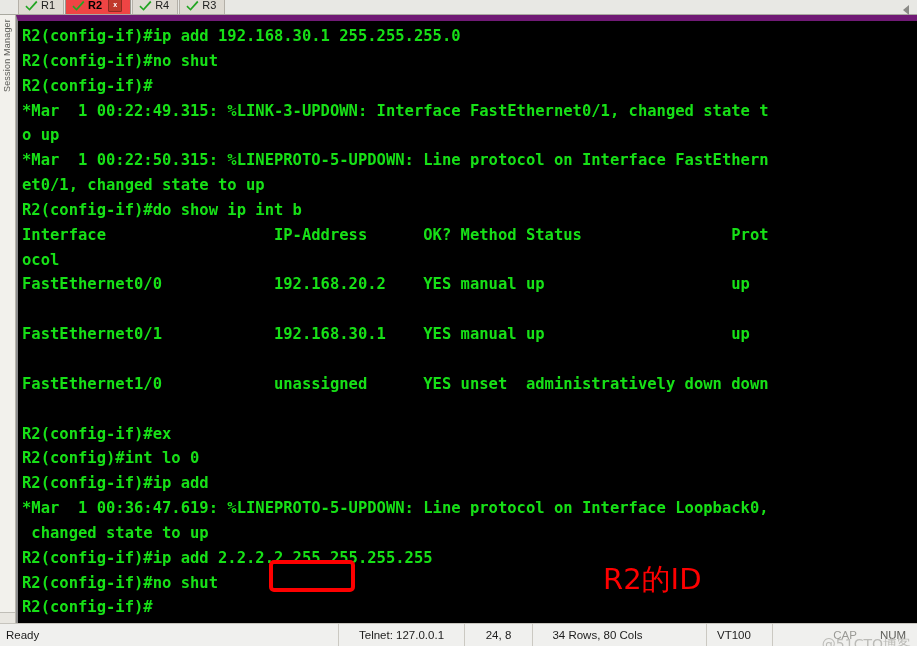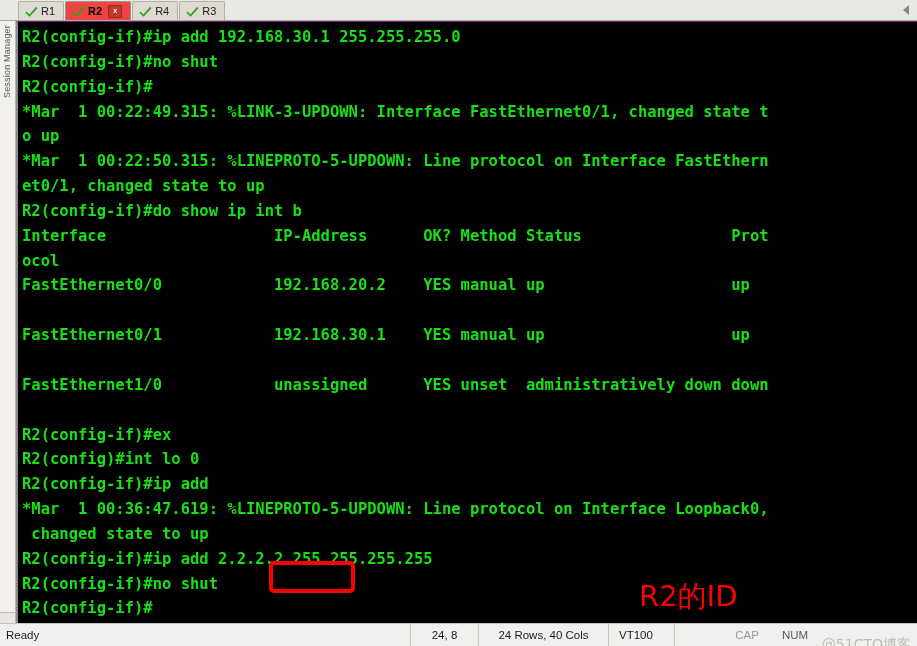--- a/index.html
+++ b/index.html
@@ -20,21 +20,21 @@
     width: 917px;
     height: 646px;
     background: #f0f0f0;
     display: flex;
     flex-direction: column;
   }
 
   
   .tabbar {
     position: relative;
-    height: 21px;
+    height: 15px;
     background: #e8e8e4;
     border-bottom: 1px solid #a9a9a0;
     display: flex;
     align-items: flex-end;
     padding-left: 18px;
     box-sizing: border-box;
     flex: 0 0 auto;
   }
   .tab {
     height: 19px;
@@ -127,21 +127,21 @@
     line-height: 15px;
     letter-spacing: 0.2px;
   }
 
   
   .term-wrap {
     flex: 1 1 auto;
     position: relative;
     background: #fde047;
     border-left: 2px solid #8c8c8c;
-    border-top: 1px solid #701a75;
+    border-top: 6px solid #701a75;
     overflow: hidden;
   }
   .term {
     position: absolute;
     inset: 0;
     background: #000000;
     padding: 3px 0 0 4px;
     box-sizing: border-box;
     font-family: "DejaVu Sans Mono", "Liberation Mono", monospace;
     font-size: 15.5px;
@@ -162,27 +162,26 @@
     width: 86px;
     height: 32px;
     border: 4px solid #fe0000;
     border-radius: 5px;
     box-sizing: border-box;
     pointer-events: none;
   }
   .annot {
     position: absolute;
     left: 585px;
-    top: 559px;
+    top: 543px;
     color: #fe0000;
     font-size: 29px;
     font-family: "DejaVu Sans", sans-serif;
     line-height: 30px;
     white-space: nowrap;
-    margin-left: 36px;
   }
 
   
   .statusbar {
     height: 23px;
     flex: 0 0 23px;
     background: #f0f0ee;
     border-top: 1px solid #c6c4bd;
     display: flex;
     align-items: center;
@@ -197,21 +196,21 @@
     align-items: center;
     padding: 0 24px;
     box-sizing: border-box;
     white-space: nowrap;
   }
   .st-ready { width: 410px; padding-left: 6px; }
   .st-sep { border-left: 1px solid #cbc9c2; }
   .st-telnet { width: 126px; justify-content: center; }
   .st-pos   { width: 68px; justify-content: center; }
   .st-size  { width: 130px; justify-content: center; }
-  .st-emu   { width: 66px; padding-left: 10px; }
+  .st-emu   { width: 66px; padding-left: 10px; margin-left: 44px; }
   .st-gap   { width: 38px; }
   .st-caps  { width: 34px; justify-content: center; color:#9a9a96; }
   .st-num   { width: 36px; justify-content: center; color:#5c5c58; }
 
   .watermark {
     position: absolute;
     right: 6px;
     top: 12px;
     font-size: 14px;
     color: #b9b9b5;
@@ -290,22 +289,23 @@
 
     <div class="term-wrap">
       <div class="term" id="terminal"><div class="line">R2(config-if)#ip add 192.168.30.1 255.255.255.0</div><div class="line">R2(config-if)#no shut</div><div class="line">R2(config-if)#</div><div class="line">*Mar  1 00:22:49.315: %LINK-3-UPDOWN: Interface FastEthernet0/1, changed state t</div><div class="line">o up</div><div class="line">*Mar  1 00:22:50.315: %LINEPROTO-5-UPDOWN: Line protocol on Interface FastEthern</div><div class="line">et0/1, changed state to up</div><div class="line">R2(config-if)#do show ip int b</div><div class="line">Interface                  IP-Address      OK? Method Status                Prot</div><div class="line">ocol</div><div class="line">FastEthernet0/0            192.168.20.2    YES manual up                    up</div><div class="line">&nbsp;</div><div class="line">FastEthernet0/1            192.168.30.1    YES manual up                    up</div><div class="line">&nbsp;</div><div class="line">FastEthernet1/0            unassigned      YES unset  administratively down down</div><div class="line">&nbsp;</div><div class="line">R2(config-if)#ex</div><div class="line">R2(config)#int lo 0</div><div class="line">R2(config-if)#ip add</div><div class="line">*Mar  1 00:36:47.619: %LINEPROTO-5-UPDOWN: Line protocol on Interface Loopback0,</div><div class="line"> changed state to up</div><div class="line">R2(config-if)#ip add 2.2.2.2 255.255.255.255</div><div class="line">R2(config-if)#no shut</div><div class="line">R2(config-if)#</div></div>
       <div class="hl-box"></div>
       <div class="annot">R2的ID</div>
     </div>
   </div>
 
   <div class="statusbar">
     <div class="st-cell st-ready">Ready</div>
+    <div class="st-cell st-sep st-telnet">Telnet: 127.0.0.1</div>
     <div class="st-cell st-sep st-pos">24, 8</div>
-    <div class="st-cell st-sep st-size">24 Rows, 40 Cols</div>
+    <div class="st-cell st-sep st-size">34 Rows, 80 Cols</div>
     <div class="st-cell st-sep st-emu">VT100</div>
     <div class="st-cell st-sep st-gap"></div>
     <div class="st-cell st-caps">CAP</div>
     <div class="st-cell st-num">NUM</div>
     <div class="watermark">@51CTO博客</div>
   </div>
 
 </div>
 
 </body></html>

